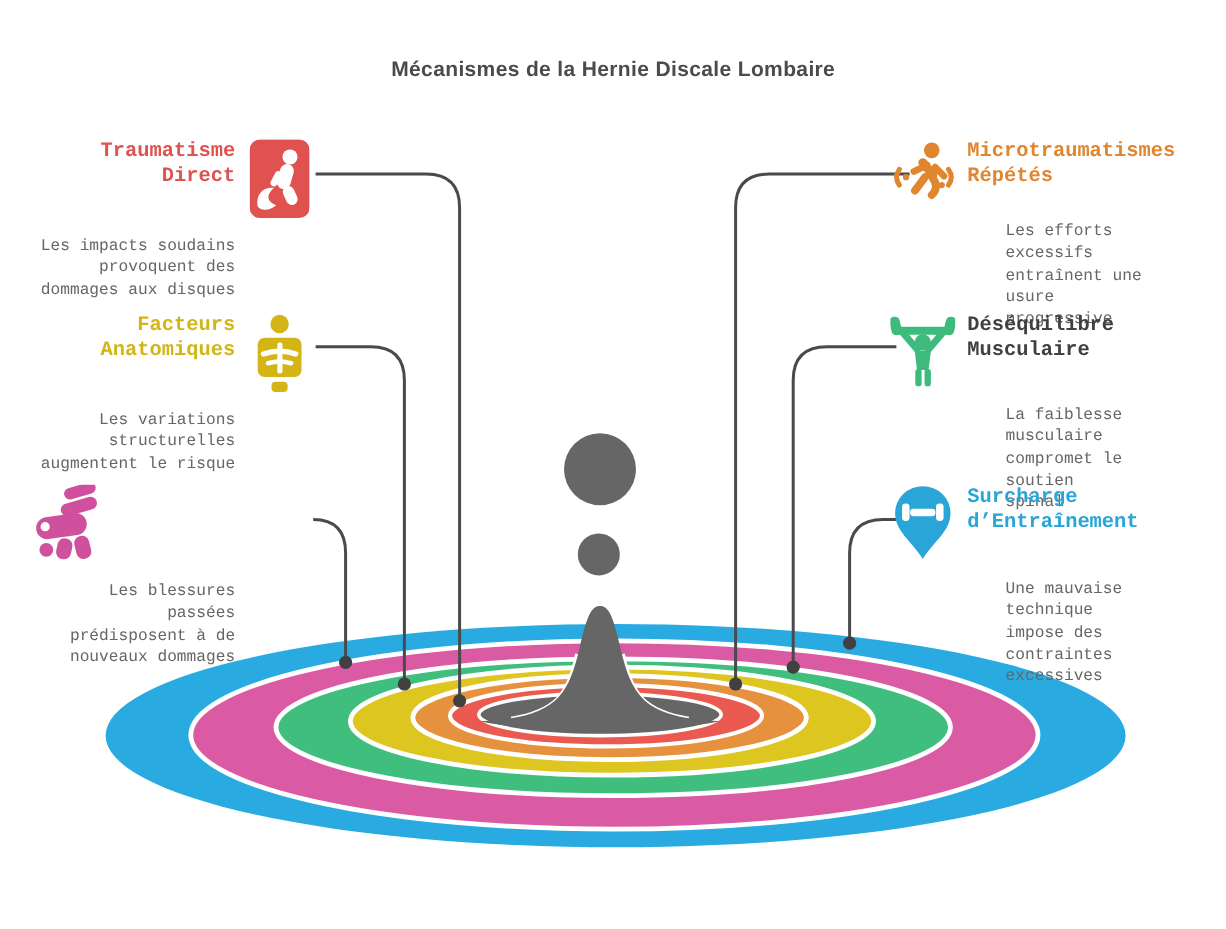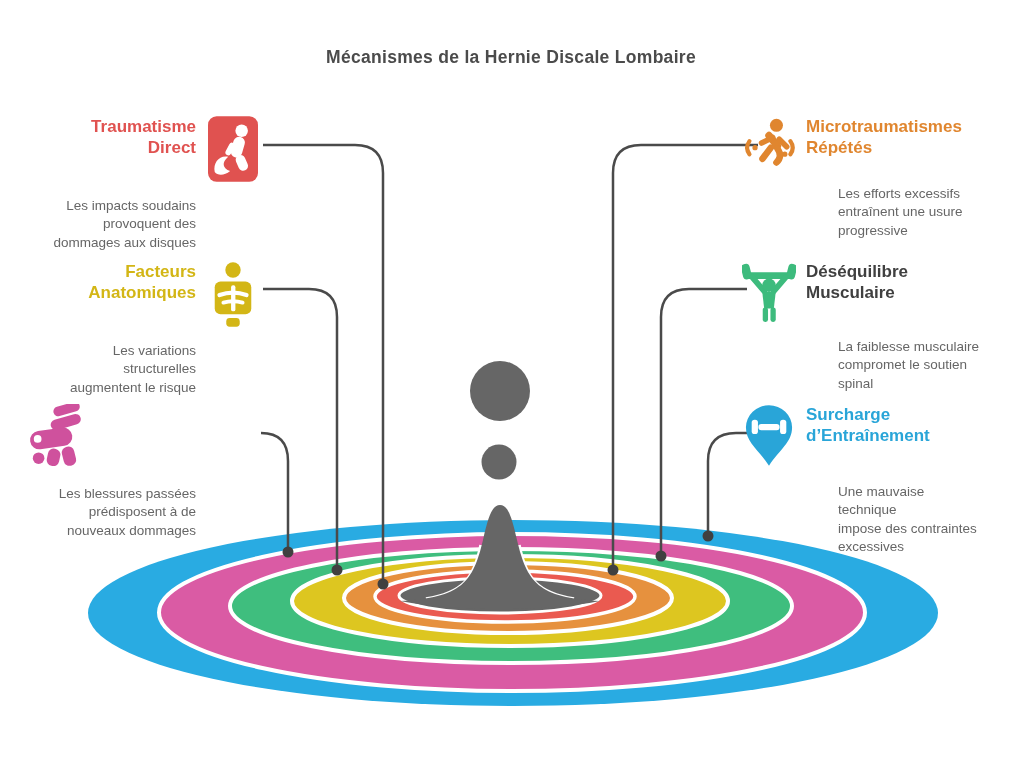--- a/index.html
+++ b/index.html
@@ -5,21 +5,21 @@
   html,body{margin:0;padding:0}
   body{
     width:1022px;height:774px;position:relative;overflow:hidden;
     background:#ffffff;font-family:"Liberation Sans",sans-serif;
   }
   .page-title{
     position:absolute;top:47px;left:0;width:100%;text-align:center;
     font-size:17.5px;font-weight:700;color:#4b4b4b;letter-spacing:.3px;margin:0;
   }
   .canvas-svg{position:absolute;left:0;top:0;width:1022px;height:774px;}
-  .item{position:absolute;display:flex;flex-direction:column;}
+  .item{position:absolute;display:flex;flex-direction:column;font-family:Liberation Mono, monospace;}
   .item .head{display:flex;gap:10px;align-items:flex-start;}
   .item-title{
     margin:0;font-size:17px;line-height:1.26;font-weight:700;
     white-space:pre-line;flex:1;
   }
   .item.left .item-title,.item.left .item-desc{text-align:right;}
   .item.right .item-title,.item.right .item-desc{text-align:left;}
   .item-desc{
     margin:15px 0 0;font-size:13.5px;line-height:1.36;color:#666666;
     white-space:pre-line;

